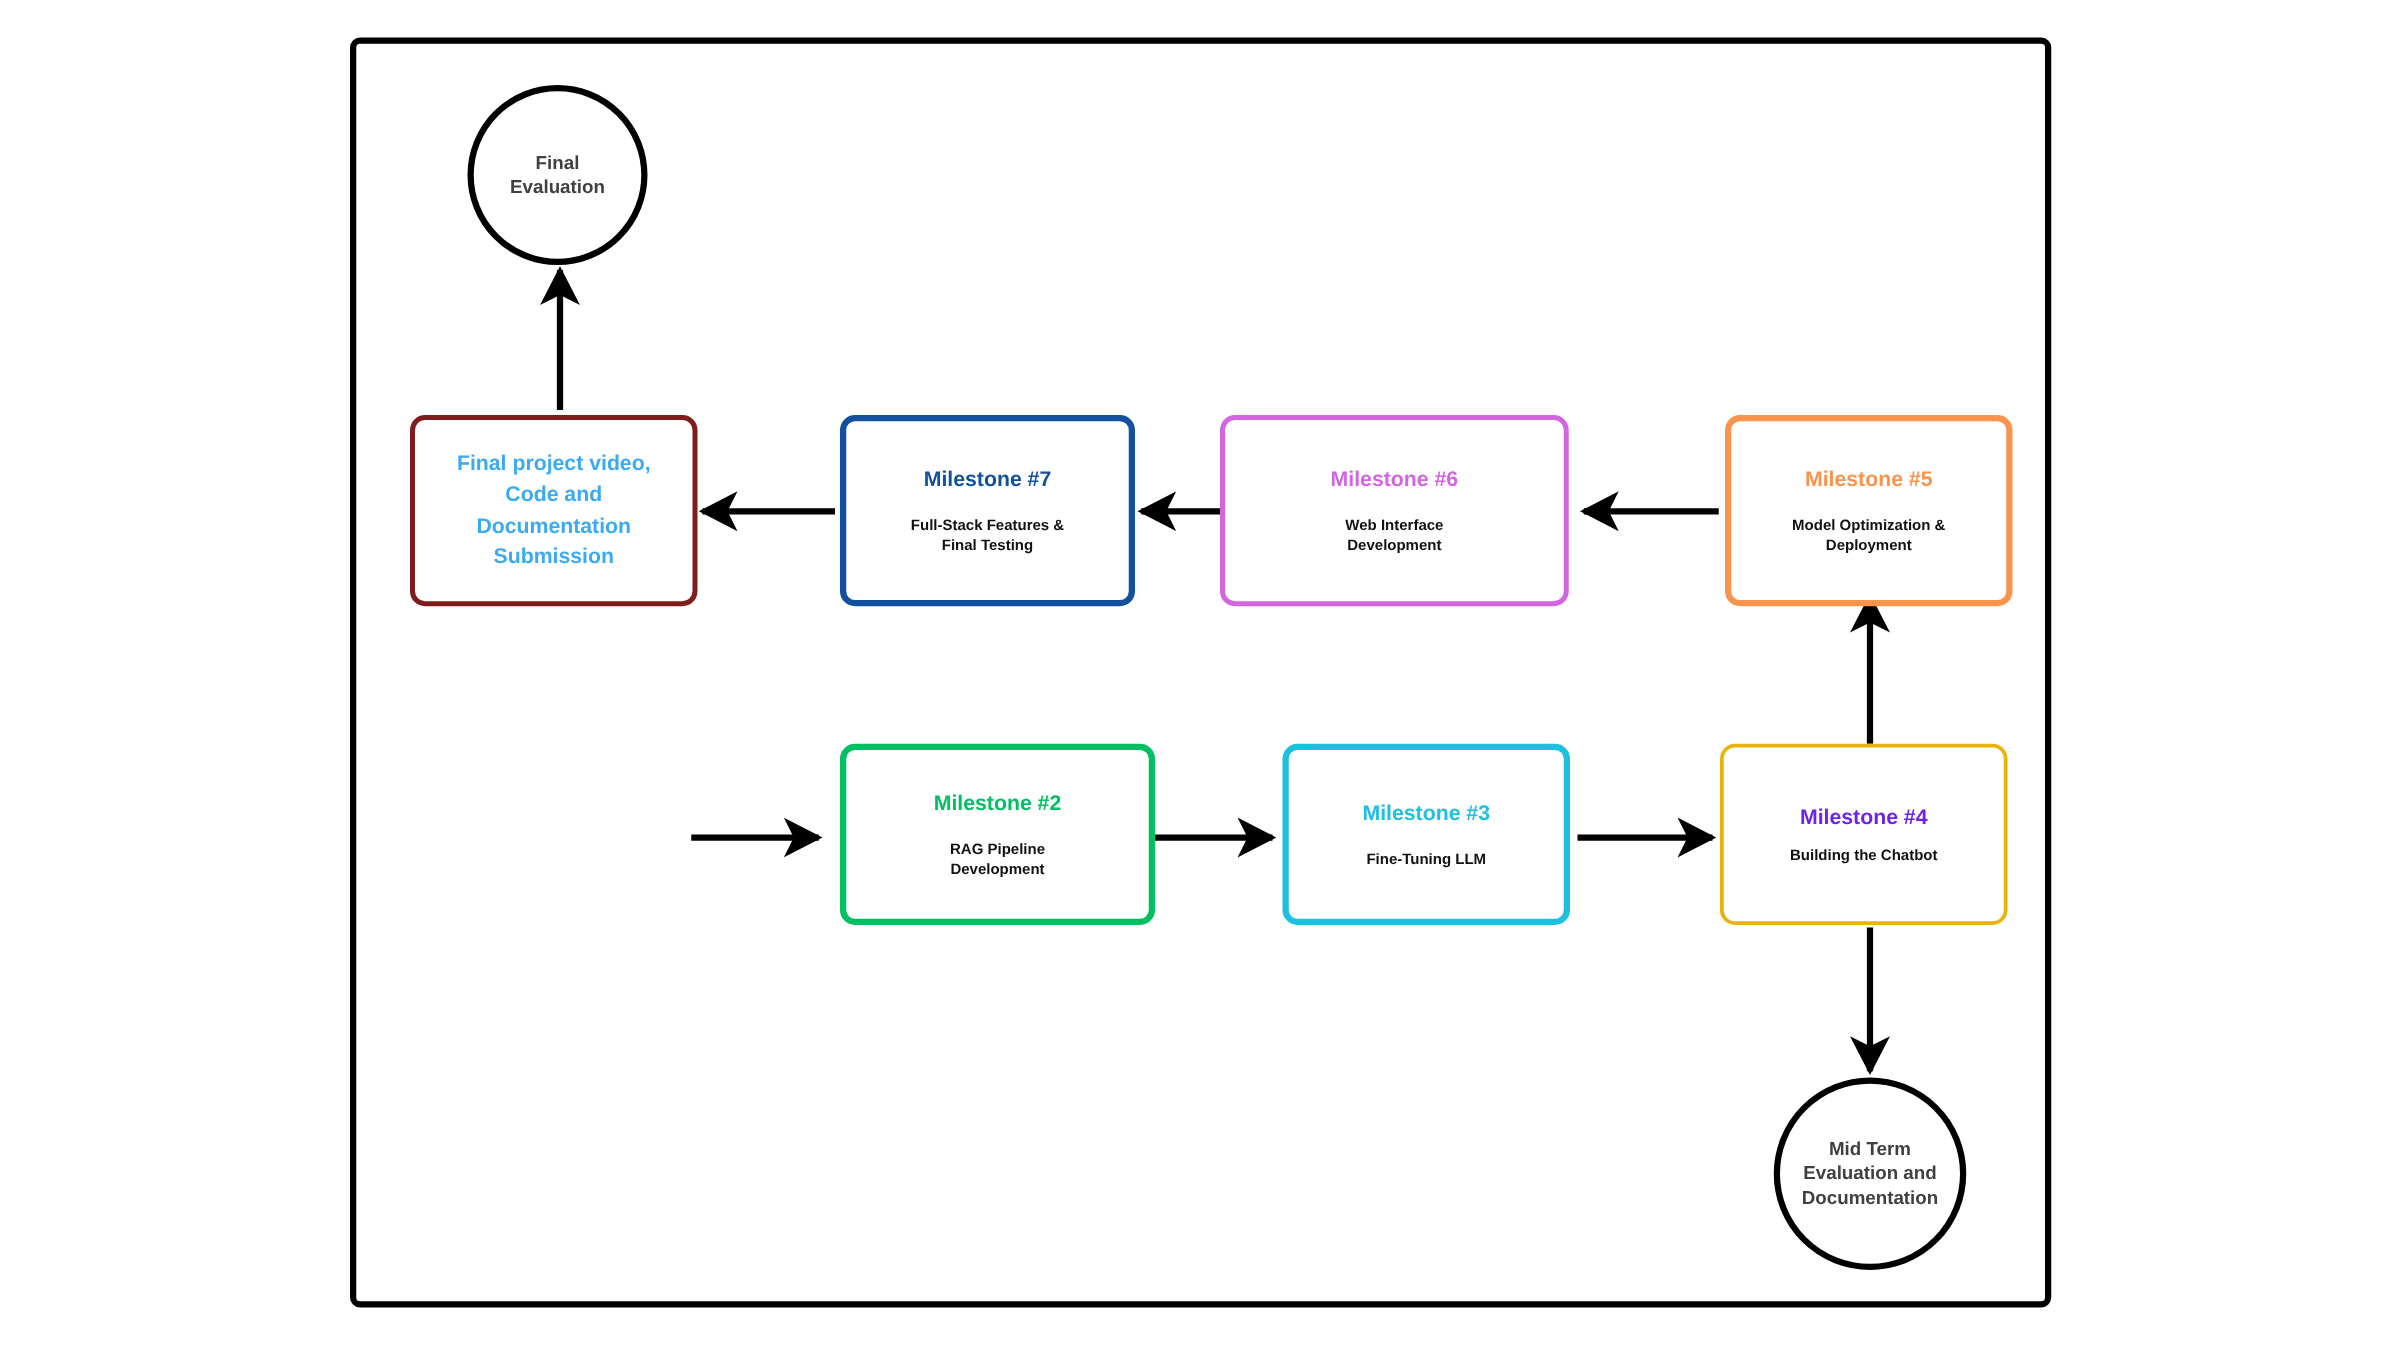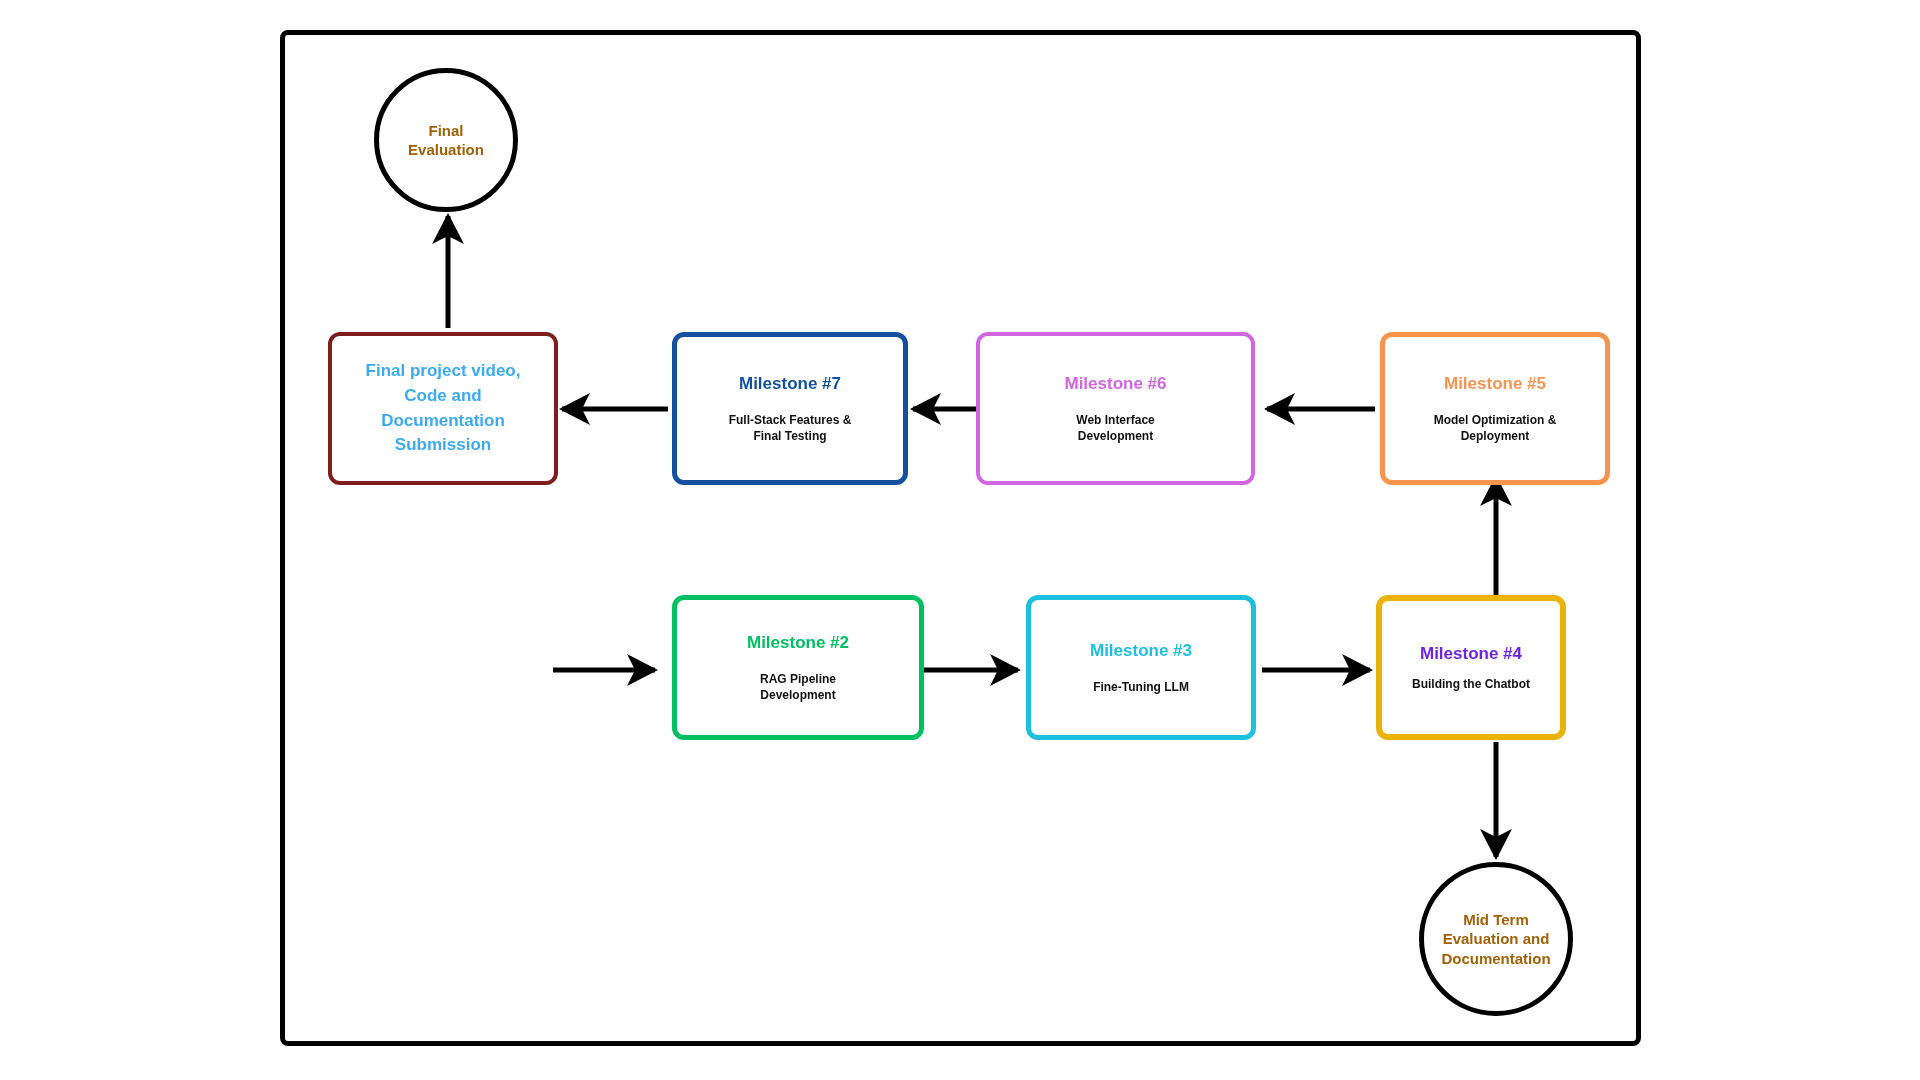--- a/index.html
+++ b/index.html
@@ -74,21 +74,21 @@
     border: 5px solid #000000;
     border-radius: 50%;
     display: flex;
     align-items: center;
     justify-content: center;
     text-align: center;
   }
   .circle-label {
     font-size: 15px;
     font-weight: bold;
-    color: #a16207;
+    color: #404040;
     line-height: 1.3;
     white-space: pre-line;
   }
 
   
   .connector {
     position: absolute;
     pointer-events: none;
   }
   .connector svg { display: block; overflow: visible; }
@@ -187,18 +187,18 @@
     <span class="node-title" style="color:#00C061;">Milestone #2</span>
     <span class="node-desc">RAG Pipeline
 Development</span>
   </div>
 
   <div class="node-box" style="left:1026px; top:595px; width:230px; height:145px; border:5px solid #1EC0E0;">
     <span class="node-title" style="color:#1EC0E0;">Milestone #3</span>
     <span class="node-desc">Fine-Tuning LLM</span>
   </div>
 
-  <div class="node-box" style="left:1376px; top:595px; width:190px; height:145px; border:6px solid #eab308;">
+  <div class="node-box" style="left:1376px; top:595px; width:230px; height:145px; border:3px solid #eab308;">
     <span class="node-title" style="color:#6F23E8; margin-bottom:12px;">Milestone #4</span>
     <span class="node-desc">Building the Chatbot</span>
   </div>
 
 </div>
 
 </body></html>

